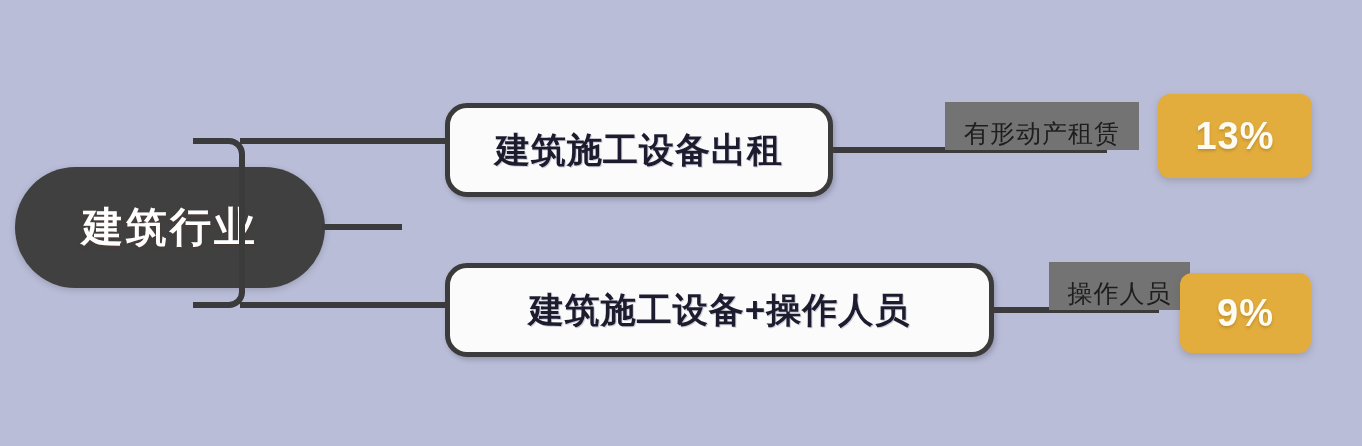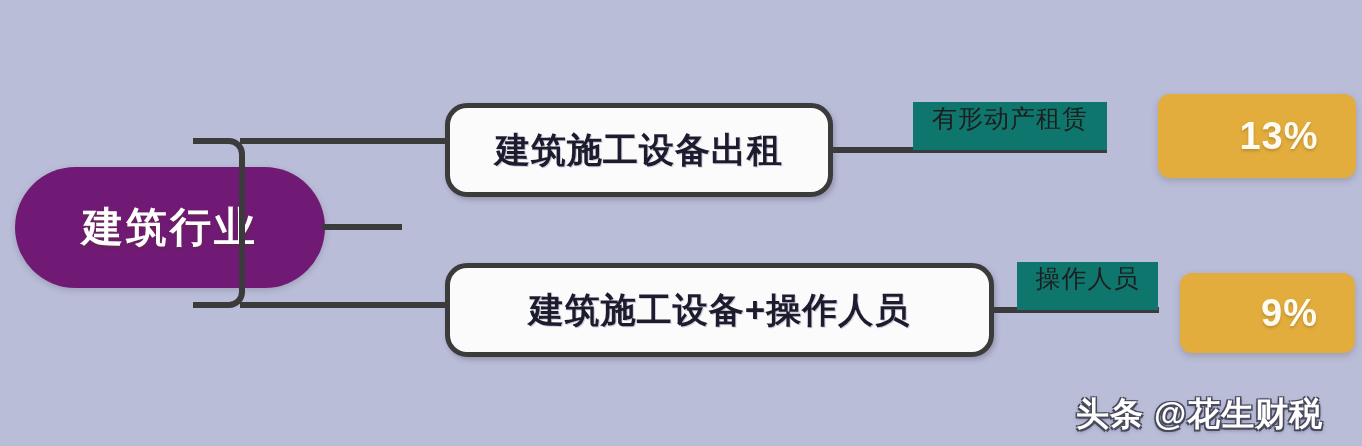--- a/index.html
+++ b/index.html
@@ -40,21 +40,21 @@
     background: transparent;
   }
 
   
   #root-node {
     position: absolute;
     left: 15px;
     top: 167px;
     width: 310px;
     height: 121px;
-    background: #701a75;
+    background: #404040;
     border-radius: 61px;
     display: flex;
     align-items: center;
     justify-content: center;
     box-shadow: 0 2px 6px rgba(60,50,60,0.22);
   }
   #root-node .root-label {
     color: #ffffff;
     font-size: 41px;
     font-weight: bold;
@@ -82,45 +82,45 @@
     letter-spacing: 1px;
     white-space: nowrap;
     text-shadow: 1px 1px 0 rgba(120,120,160,0.35);
   }
   #branch-box-1 { left: 445px; top: 103px; width: 388px; height: 94px; }
   #branch-box-2 { left: 445px; top: 263px; width: 549px; height: 94px; }
 
   
   .tag-label {
     position: absolute;
-    background: #0f766e;
+    background: #737373;
     display: flex;
-    align-items: flex-start;
+    align-items: flex-end;
     justify-content: center;
     box-sizing: border-box;
+    margin-left: 32px;
   }
   .tag-label .tag-text {
     color: #1d1d1d;
     font-size: 25px;
     letter-spacing: 1px;
     white-space: nowrap;
   }
   #tag-label-1 { left: 913px; top: 102px; width: 194px; height: 48px; }
   #tag-label-2 { left: 1017px; top: 262px; width: 141px; height: 48px; }
 
   
   .rate-badge {
     position: absolute;
     background: #e3ad3d;
     border-radius: 12px;
     display: flex;
     align-items: center;
     justify-content: center;
     box-shadow: 0 3px 7px rgba(80,70,60,0.25);
-    padding-left: 44px;
   }
   .rate-badge .rate-text {
     color: #fdfbf2;
     font-size: 38px;
     font-weight: bold;
     letter-spacing: 1px;
     text-shadow: 0 2px 3px rgba(140,105,30,0.45);
   }
   #rate-badge-1 { left: 1158px; top: 94px; width: 154px; height: 84px; }
   #rate-badge-2 { left: 1180px; top: 273px; width: 131px; height: 80px; }
@@ -180,18 +180,14 @@
   <div class="branch-box" id="branch-box-2">
     <span class="branch-label">建筑施工设备+操作人员</span>
   </div>
   <div class="tag-label" id="tag-label-2">
     <span class="tag-text">操作人员</span>
   </div>
   <div class="rate-badge" id="rate-badge-2">
     <span class="rate-text">9%</span>
   </div>
 
-  <div id="watermark">
-    <span>头条</span>
-    <span>@花生财税</span>
-  </div>
 
 </div>
 
 </body></html>

